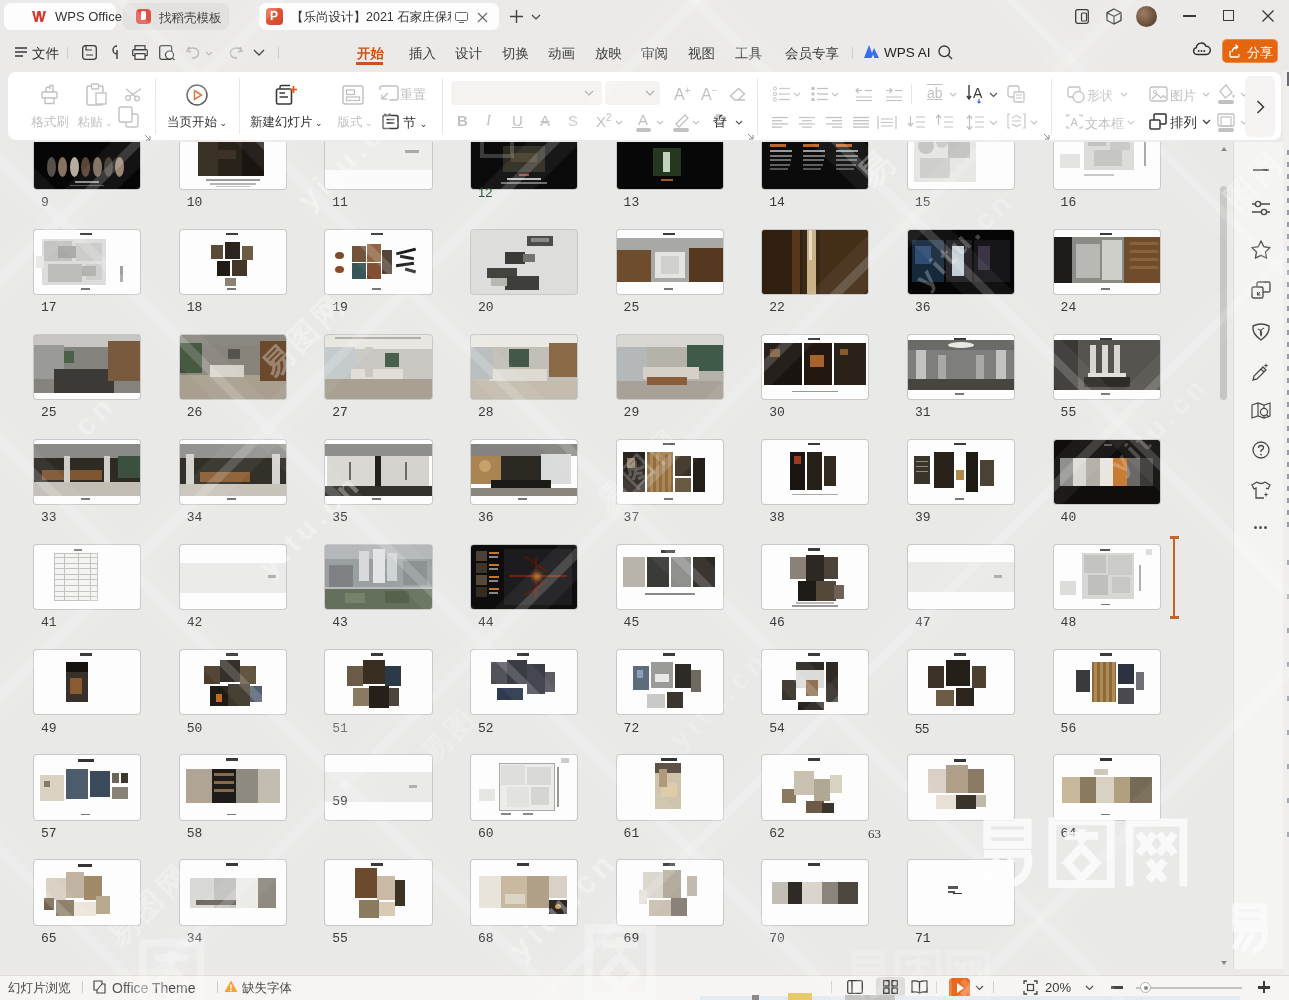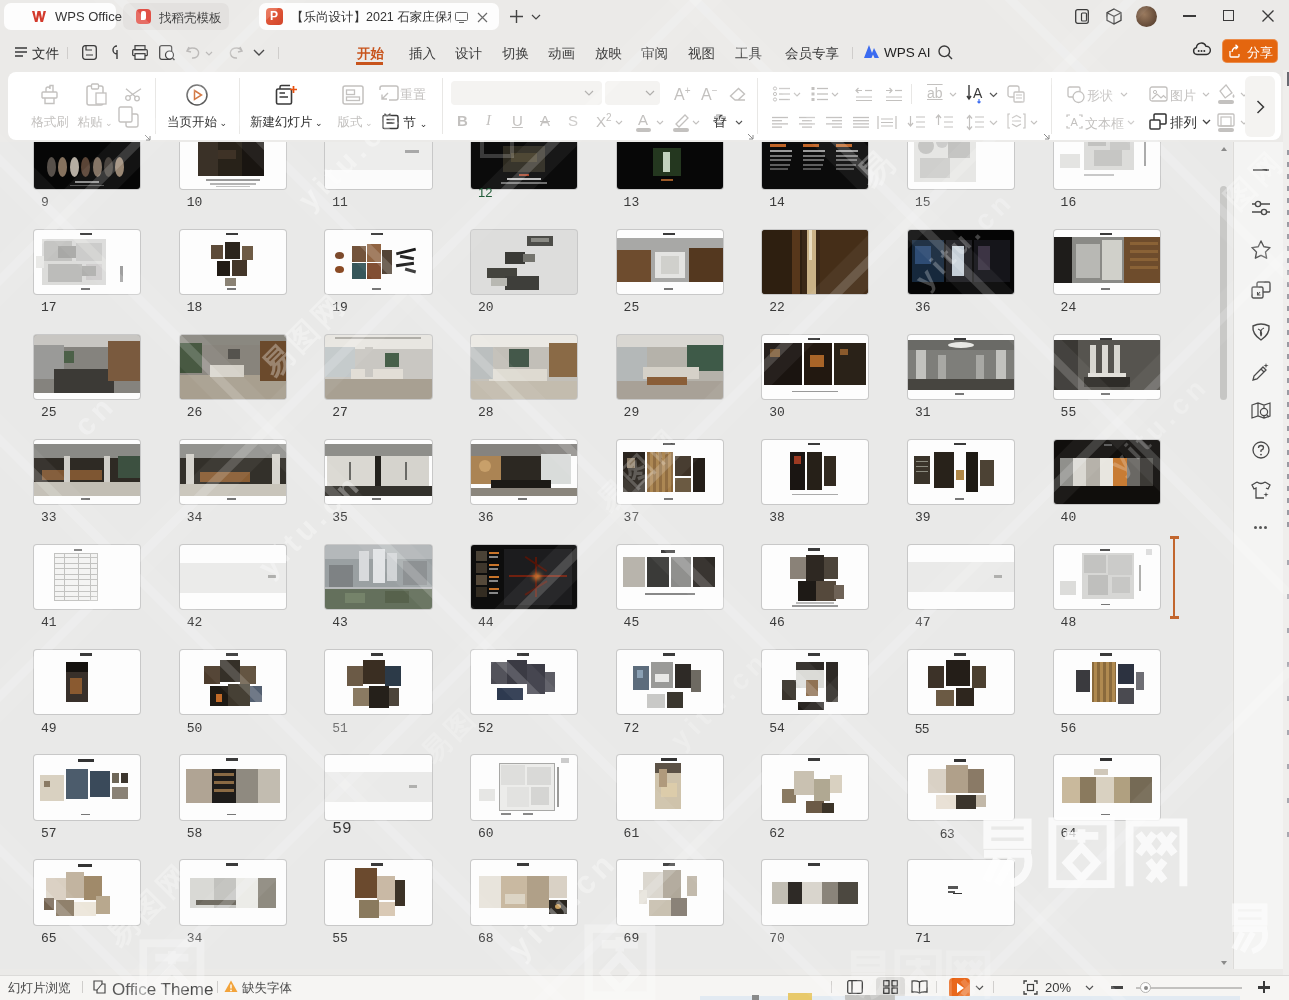--- a/index.html
+++ b/index.html
@@ -921,21 +921,21 @@
       <div style="position:absolute;left:34px;top:34px;width:20px;height:3px;background:#8a6a44;"></div>
       <div style="position:absolute;left:56px;top:14px;width:22px;height:34px;background:#8f8a80;"></div>
       <div style="position:absolute;left:78px;top:14px;width:22px;height:34px;background:#c2bcb0;"></div>
       <div style="position:absolute;left:47px;top:58.5px;width:9px;height:1.5px;background:#777;"></div>
     </div>
     <div class="t" style="left:186.7px;top:683.6px;font-size:13px;font-family:'Liberation Mono',monospace;color:#3a3a3a">58</div>
     <div style="left:325.3px;top:613.2px;width:106.3px;height:64.4px;background:#fdfdfd;border-radius:3px;overflow:hidden;box-shadow:0 0 0 1px rgba(140,140,140,0.35);">
       <div style="position:absolute;left:0px;top:17px;width:106.3px;height:30px;background:#eaeae9;"></div>
       <div style="position:absolute;left:84px;top:30px;width:8px;height:3px;background:#b0b0ae;"></div>
     </div>
-    <div class="t" style="left:332.3px;top:678px;font-size:16px;font-family:'Liberation Mono',monospace;color:#3a3a3a">59</div>
+    <div class="t" style="left:332.3px;top:652px;font-size:13px;font-family:'Liberation Mono',monospace;color:#3a3a3a">59</div>
     <div style="left:471.0px;top:613.2px;width:106.3px;height:64.4px;background:#fdfdfd;border-radius:3px;overflow:hidden;box-shadow:0 0 0 1px rgba(140,140,140,0.35);">
       <div style="position:absolute;left:90px;top:3px;width:8px;height:5px;background:#ccc;"></div>
       <div style="position:absolute;left:28px;top:8px;width:56px;height:48px;background:#ececea;border:1px solid #a8a8a6;"></div>
       <div style="position:absolute;left:30px;top:10px;width:24px;height:20px;background:#dededc;"></div>
       <div style="position:absolute;left:56px;top:12px;width:24px;height:18px;background:#d9d9d7;"></div>
       <div style="position:absolute;left:36px;top:32px;width:22px;height:20px;background:#e2e2e0;"></div>
       <div style="position:absolute;left:60px;top:32px;width:18px;height:18px;background:#d5d5d3;"></div>
       <div style="position:absolute;left:8px;top:34px;width:16px;height:12px;background:#e6e6e4;"></div>
       <div style="position:absolute;left:86px;top:12px;width:2px;height:40px;background:#9a9a98;"></div>
       <div style="position:absolute;left:30px;top:58px;width:10px;height:1.5px;background:#888;"></div>
@@ -962,21 +962,21 @@
     <div class="t" style="left:769.2px;top:683.6px;font-size:13px;font-family:'Liberation Mono',monospace;color:#3a3a3a">62</div>
     <div style="left:907.9px;top:613.2px;width:106.3px;height:64.4px;background:#fdfdfd;border-radius:3px;overflow:hidden;box-shadow:0 0 0 1px rgba(140,140,140,0.35);">
       <div style="position:absolute;left:46px;top:4px;width:12px;height:2.5px;background:#333;"></div>
       <div style="position:absolute;left:20px;top:14px;width:18px;height:24px;background:#d9d1c5;"></div>
       <div style="position:absolute;left:38px;top:10px;width:22px;height:28px;background:#b0a08a;"></div>
       <div style="position:absolute;left:60px;top:14px;width:16px;height:24px;background:#8a7a66;"></div>
       <div style="position:absolute;left:28px;top:40px;width:20px;height:14px;background:#e8e0d4;"></div>
       <div style="position:absolute;left:48px;top:40px;width:20px;height:14px;background:#3a342c;"></div>
       <div style="position:absolute;left:68px;top:40px;width:10px;height:12px;background:#c2b8a8;"></div>
     </div>
-    <div class="t" style="left:940px;top:683.6px;font-size:13px;font-family:Liberation Sans, sans-serif;color:#3a3a3a">63</div>
+    <div class="t" style="left:868px;top:683.6px;font-size:13px;font-family:Liberation Serif, serif;color:#3a3a3a">63</div>
     <div style="left:1053.6px;top:613.2px;width:106.3px;height:64.4px;background:#fdfdfd;border-radius:3px;overflow:hidden;box-shadow:0 0 0 1px rgba(140,140,140,0.35);">
       <div style="position:absolute;left:46px;top:3px;width:12px;height:2.5px;background:#333;"></div>
       <div style="position:absolute;left:40px;top:14px;width:14px;height:6px;background:#d0c8ba;"></div>
       <div style="position:absolute;left:8px;top:22px;width:18px;height:26px;background:#c9b99c;"></div>
       <div style="position:absolute;left:26px;top:22px;width:16px;height:26px;background:#8a7a5e;"></div>
       <div style="position:absolute;left:42px;top:22px;width:18px;height:26px;background:#d9d1c1;"></div>
       <div style="position:absolute;left:60px;top:22px;width:16px;height:26px;background:#b0a080;"></div>
       <div style="position:absolute;left:76px;top:22px;width:22px;height:26px;background:#756a55;"></div>
       <div style="position:absolute;left:47px;top:58.5px;width:9px;height:1.5px;background:#777;"></div>
     </div>
@@ -1100,21 +1100,21 @@
     <div style="left:31px;top:384px;width:3px;height:3px;border-radius:50%;background:#555"></div>
   </div>
 <div style="left:0;top:975px;width:1289px;height:25px;background:#f6f5f3;">
     <div style="left:0;top:0;width:1289px;height:1px;background:#dcdbd9"></div>
     <div class="t" style="left:8px;top:5px;font-size:12.5px;color:#494949">幻灯片浏览</div>
     <div style="left:82px;top:6px;width:1px;height:12px;background:#cfcdcb"></div>
     <svg style="left:92px;top:5px" width="15" height="14" viewBox="0 0 15 14">
 <path d="M2 1 H10 L10 4 L13 4 L13 13 L5 13 L5 10 L2 10 Z" fill="none" stroke="#4a4a4a" stroke-width="1.2"></path>
 <path d="M5 10 L10 4" stroke="#4a4a4a" stroke-width="1.1"></path>
     </svg>
-    <div class="t" style="left:112px;top:5px;font-size:17px;color:#494949">Office Theme</div>
+    <div class="t" style="left:112px;top:5px;font-size:14px;color:#494949">Office Theme</div>
     <div style="left:217px;top:6px;width:1px;height:12px;background:#cfcdcb"></div>
     <svg style="left:224px;top:5px" width="14" height="13" viewBox="0 0 14 13">
 <path d="M7 0.5 L13.5 12 H0.5 Z" fill="#f2a33a"></path>
       <path d="M7 4.5 V8.5" stroke="#fff" stroke-width="1.4"></path>
       <circle cx="7" cy="10.4" r="0.9" fill="#fff"></circle>
     </svg>
     <div class="t" style="left:242px;top:5px;font-size:12.5px;color:#494949">缺失字体</div>
     <div style="left:831px;top:6px;width:1px;height:12px;background:#cfcdcb"></div>
     <svg style="left:847px;top:5px" width="16" height="14" viewBox="0 0 16 14">
 <rect x="0.7" y="0.7" width="14.6" height="12.6" rx="1.5" fill="none" stroke="#3f3f3f" stroke-width="1.3"></rect>

